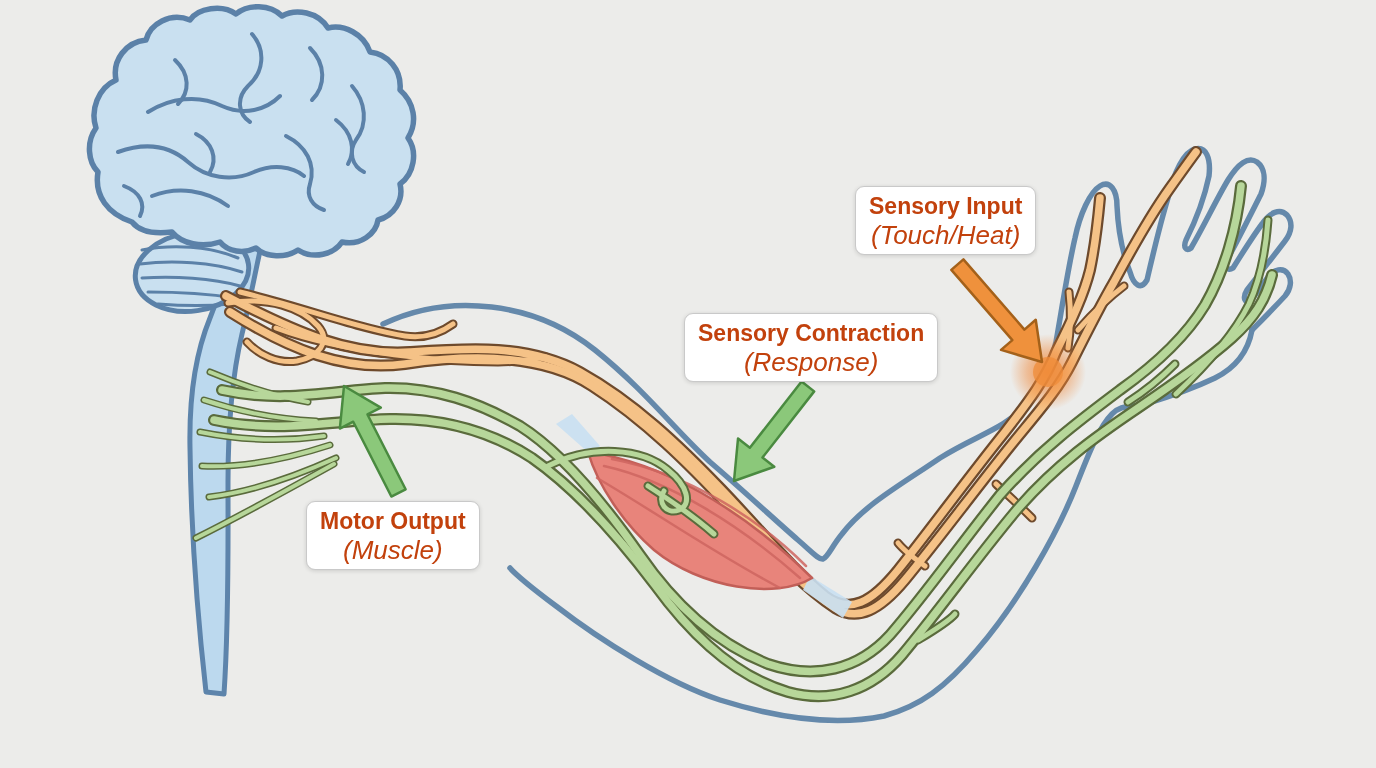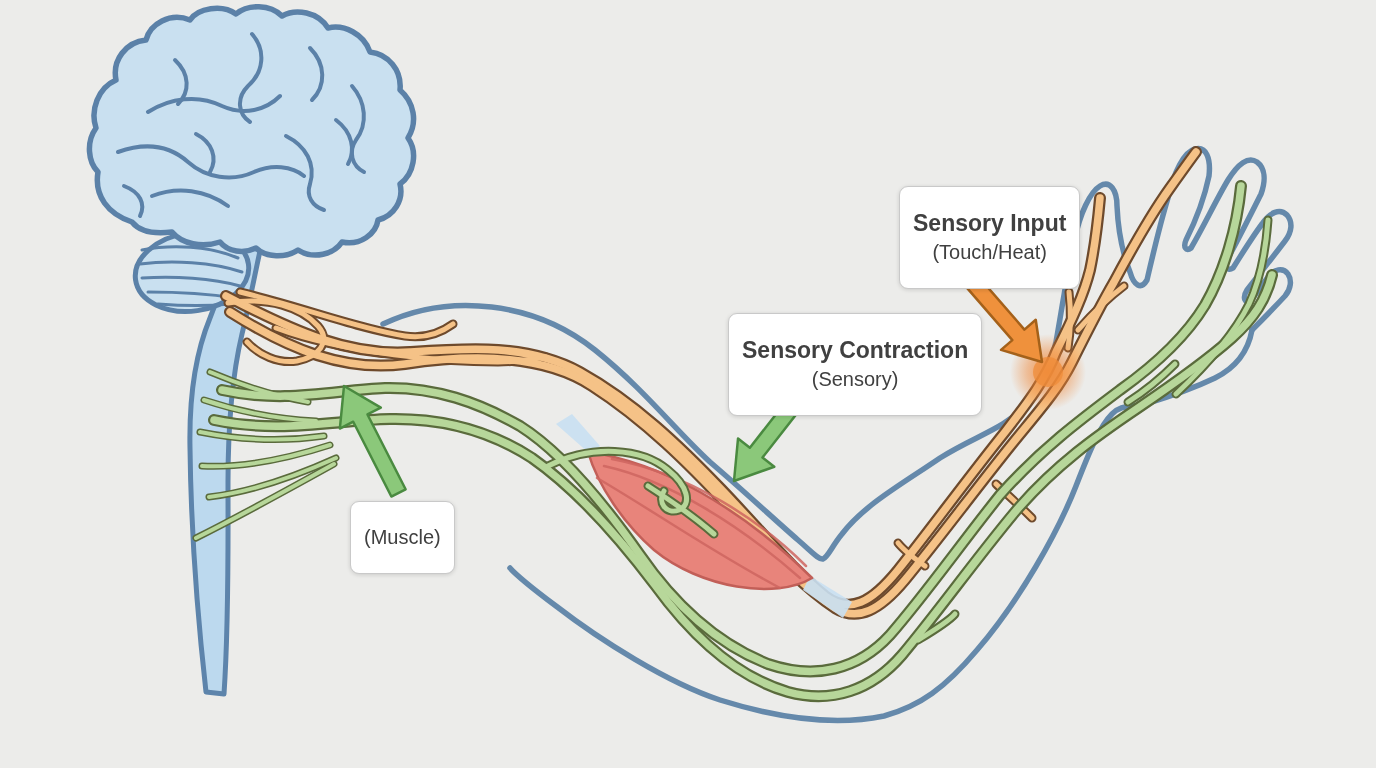--- a/index.html
+++ b/index.html
@@ -1,23 +1,23 @@
 <!DOCTYPE html>
 <html><head>
 <meta charset="utf-8">
 <style>
   html,body{margin:0;padding:0;background:#ececea;}
   .stage{position:relative;width:1376px;height:768px;background:#ececea;overflow:hidden;
          font-family:"Liberation Sans", sans-serif;}
   .stage svg{position:absolute;left:0;top:0;}
   .callout{position:absolute;background:#ffffff;border:1.5px solid #c9c9c9;border-radius:9px;
-           padding:21px 13px;text-align:center;color:#404040;
-           box-shadow:0 1px 4px rgba(0,0,0,.14);white-space:nowrap;margin-left:44px;}
+           padding:4px 13px;text-align:center;color:#c2410c;
+           box-shadow:0 1px 4px rgba(0,0,0,.14);white-space:nowrap;}
   .callout .l1{font-weight:bold;font-size:23px;line-height:30px;}
-  .callout .l2{font-weight:normal;font-size:20px;line-height:29px;}
+  .callout .l2{font-weight:normal;font-size:26px;line-height:29px;font-style:italic;}
   #label-sensory{left:855px;top:186px;}
   #label-muscle{left:684px;top:313px;}
   #label-motor{left:306px;top:501px;}
 </style>
 </head>
 <body>
 
 <div class="stage">
 <svg width="1376" height="768" viewBox="0 0 1376 768">
   <defs>
@@ -185,18 +185,19 @@
     <polygon points="0,0 -23,-36 -8,-36 -8,-120 8,-120 8,-36 23,-36" fill="#8bc87a" stroke="#4a8a40" stroke-width="2.5" stroke-linejoin="round"></polygon>
   </g>
 </svg>
 
 <div class="callout" id="label-sensory">
   <div class="l1">Sensory Input</div>
   <div class="l2">(Touch/Heat)</div>
 </div>
 <div class="callout" id="label-muscle">
   <div class="l1">Sensory Contraction</div>
-  <div class="l2">(Sensory)</div>
+  <div class="l2">(Response)</div>
 </div>
 <div class="callout" id="label-motor">
+  <div class="l1">Motor Output</div>
   <div class="l2">(Muscle)</div>
 </div>
 </div>
 
 </body></html>

